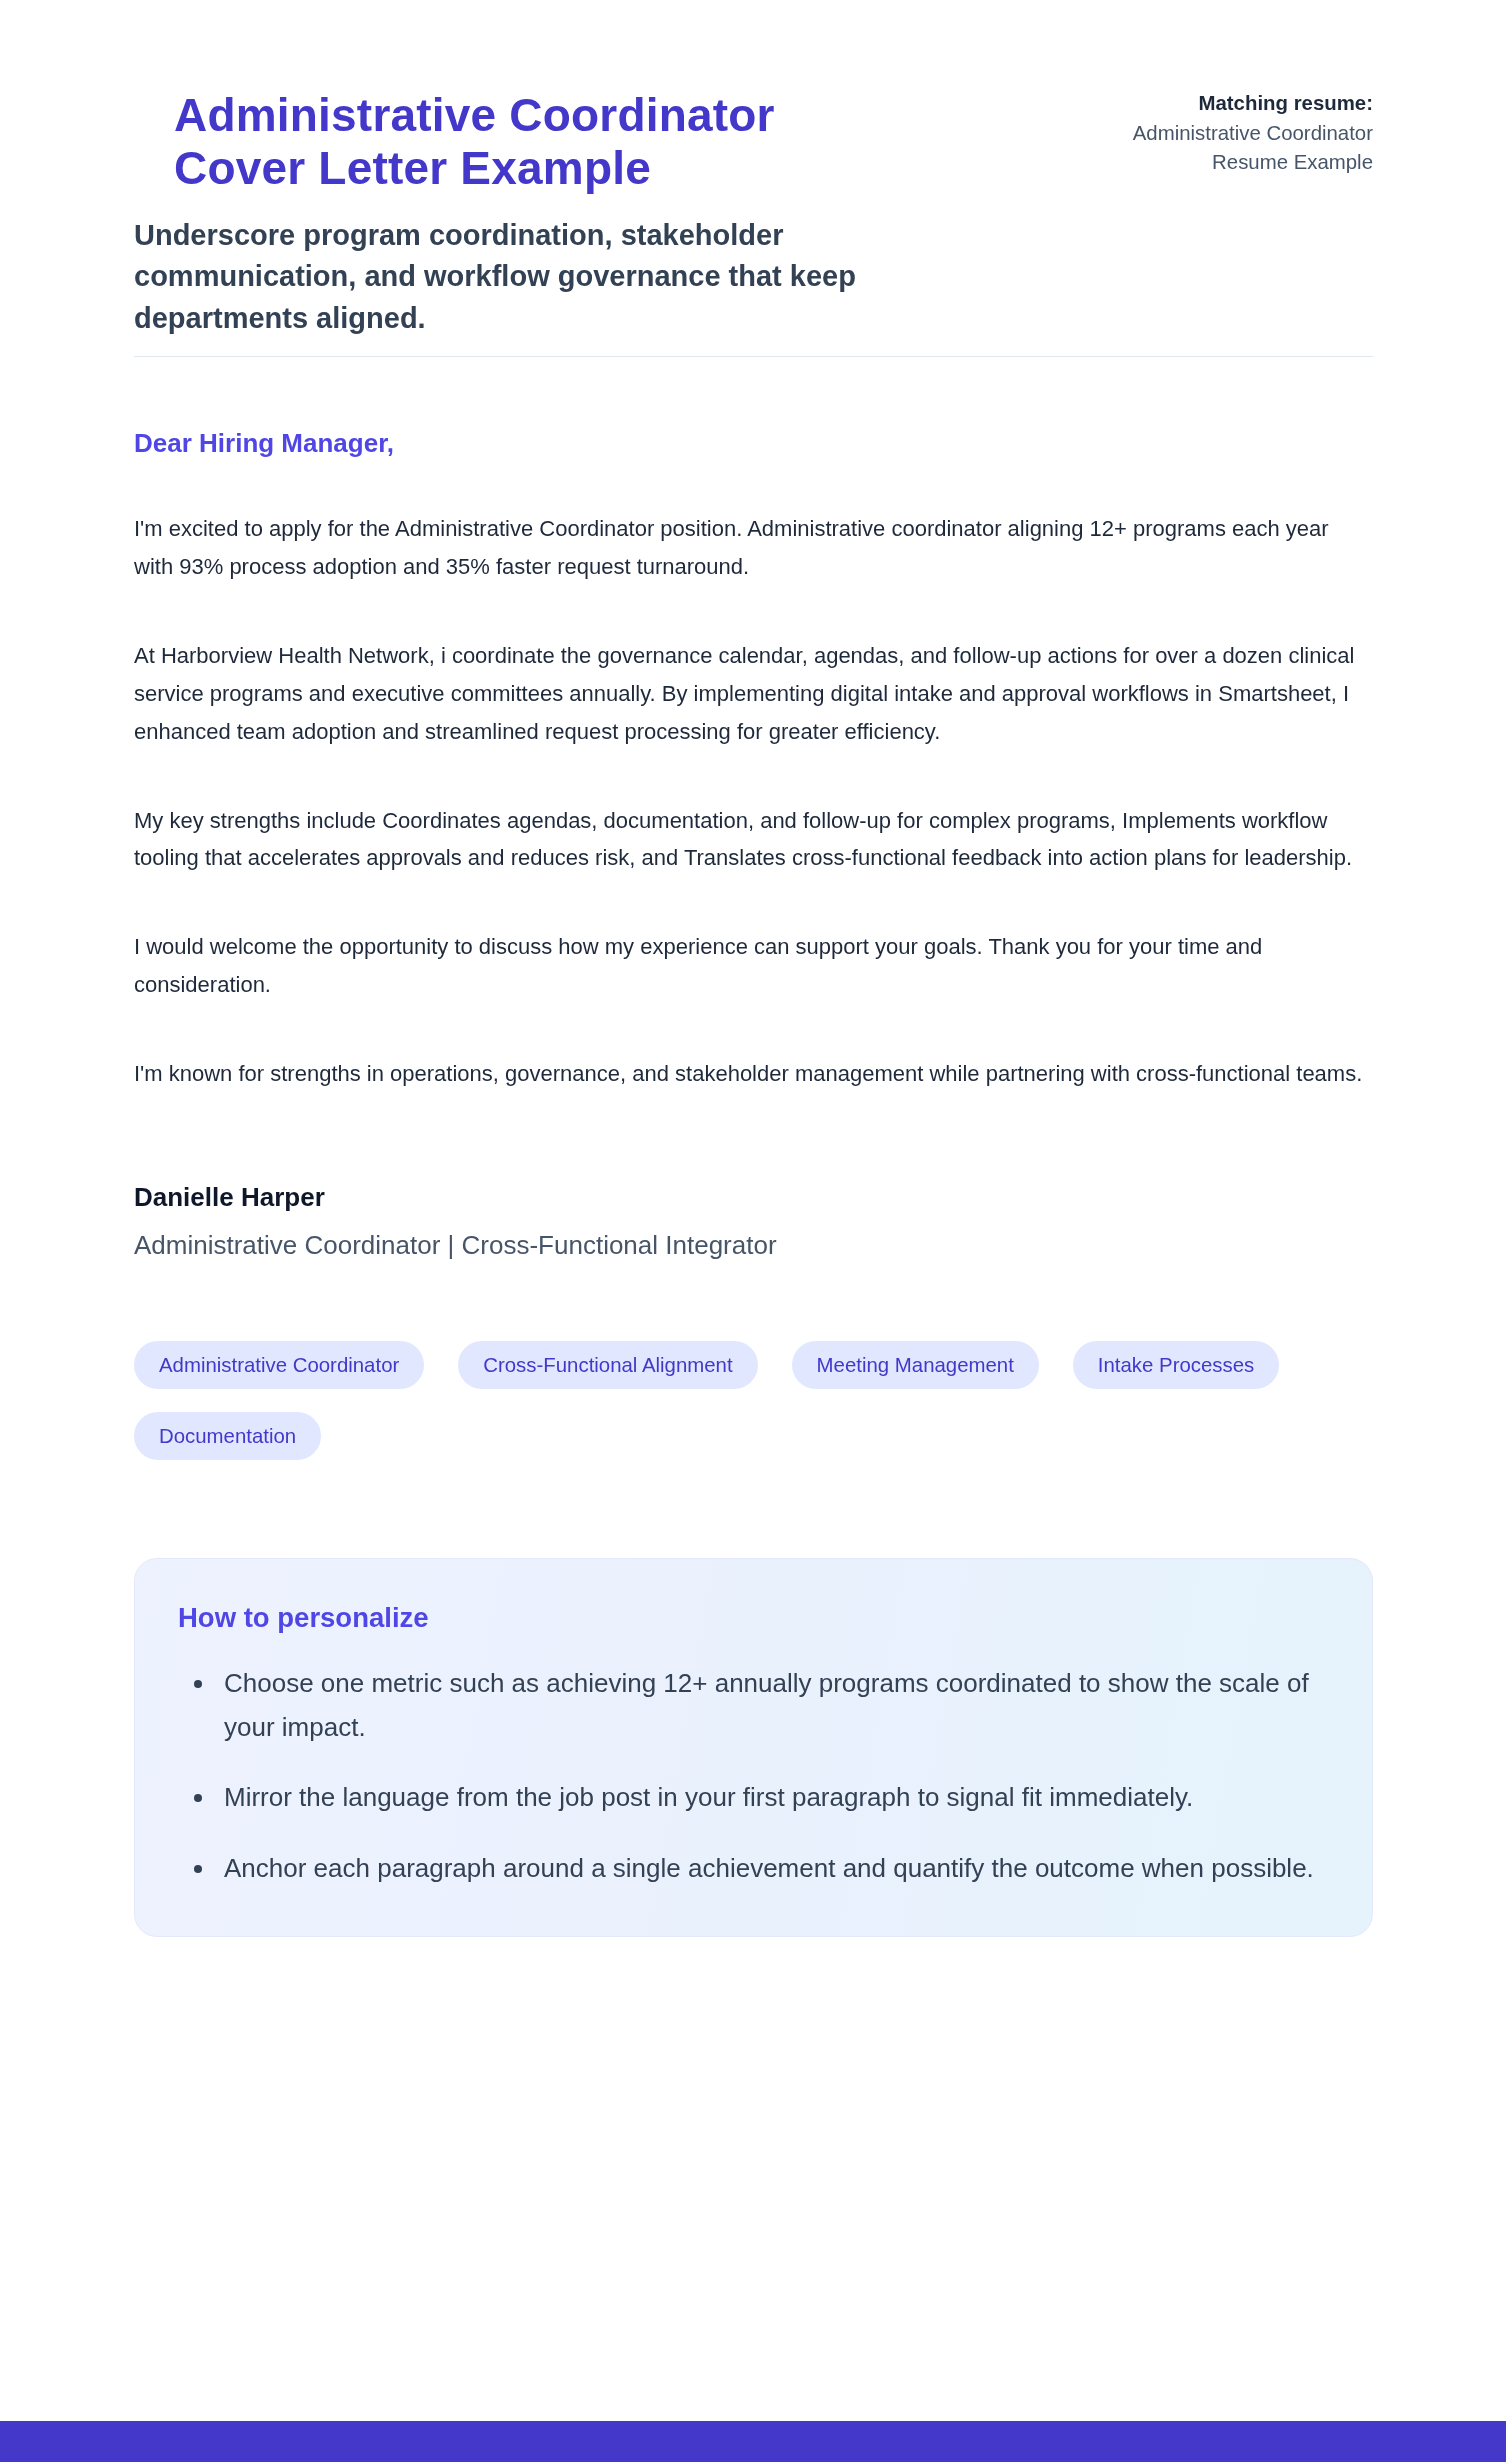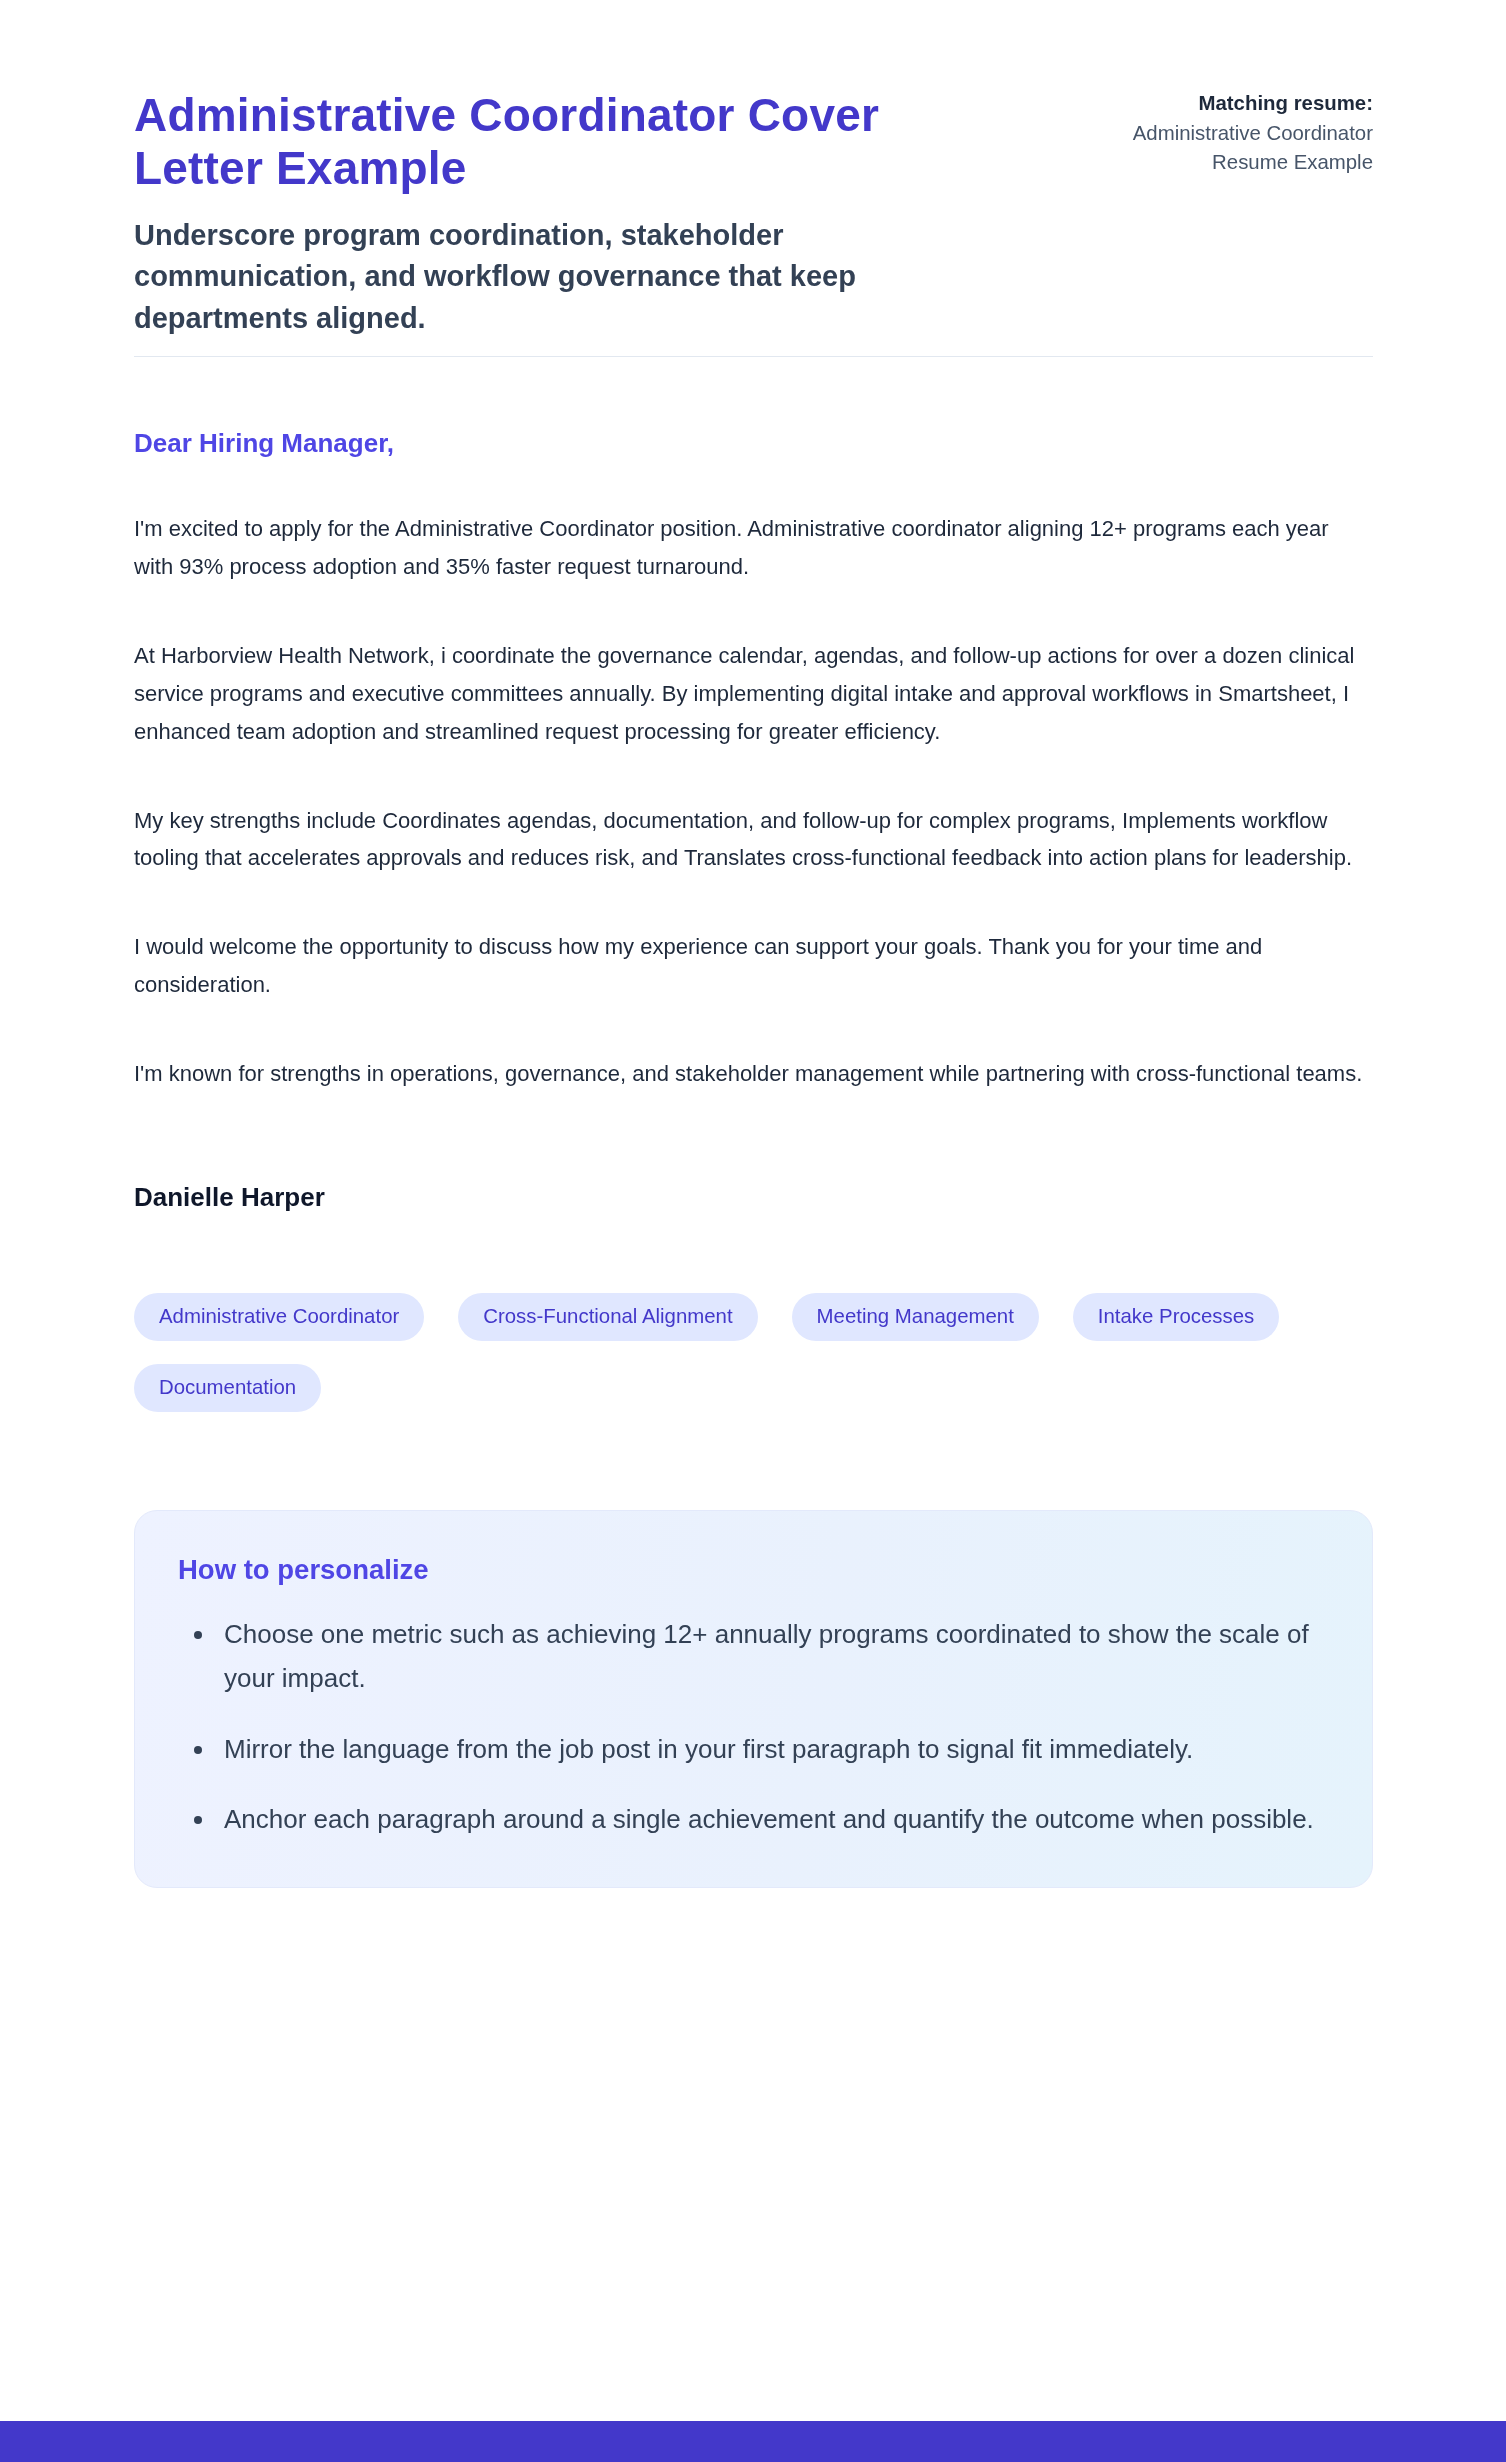--- a/index.html
+++ b/index.html
@@ -20,20 +20,21 @@
 
   
   .header { display: flex; align-items: flex-start; justify-content: space-between; }
   .header-left { width: 768px; }
   .title {
     font-size: 46px;
     font-weight: 800;
     line-height: 1.16;
     color: var(--accent, #4338ca);
     letter-spacing: 0.2px;
+    margin-left: 40px;
   }
   .subtitle {
     margin-top: 19.5px;
     font-size: 29px;
     font-weight: 700;
     line-height: 1.42;
     color: var(--subtitle, #334155);
   }
   .meta {
     width: 301px;
@@ -143,20 +144,21 @@
   <section class="letter">
     <p class="greeting">Dear Hiring Manager,</p>
     <div>
         <p class="para">I'm excited to apply for the Administrative Coordinator position. Administrative coordinator aligning 12+ programs each year with 93% process adoption and 35% faster request turnaround.</p>
         <p class="para">At Harborview Health Network, i coordinate the governance calendar, agendas, and follow-up actions for over a dozen clinical service programs and executive committees annually. By implementing digital intake and approval workflows in Smartsheet, I enhanced team adoption and streamlined request processing for greater efficiency.</p>
         <p class="para">My key strengths include Coordinates agendas, documentation, and follow-up for complex programs, Implements workflow tooling that accelerates approvals and reduces risk, and Translates cross-functional feedback into action plans for leadership.</p>
         <p class="para">I would welcome the opportunity to discuss how my experience can support your goals. Thank you for your time and consideration.</p>
         <p class="para">I'm known for strengths in operations, governance, and stakeholder management while partnering with cross-functional teams.</p>
       </div>
     <p class="sig-name">Danielle Harper</p>
+    <p class="sig-title">Administrative Coordinator | Cross-Functional Integrator</p>
   </section>
 
   <div class="tags">
       <span class="tag">Administrative Coordinator</span>
       <span class="tag">Cross-Functional Alignment</span>
       <span class="tag">Meeting Management</span>
       <span class="tag">Intake Processes</span>
       <span class="tag">Documentation</span>
     </div>
 

